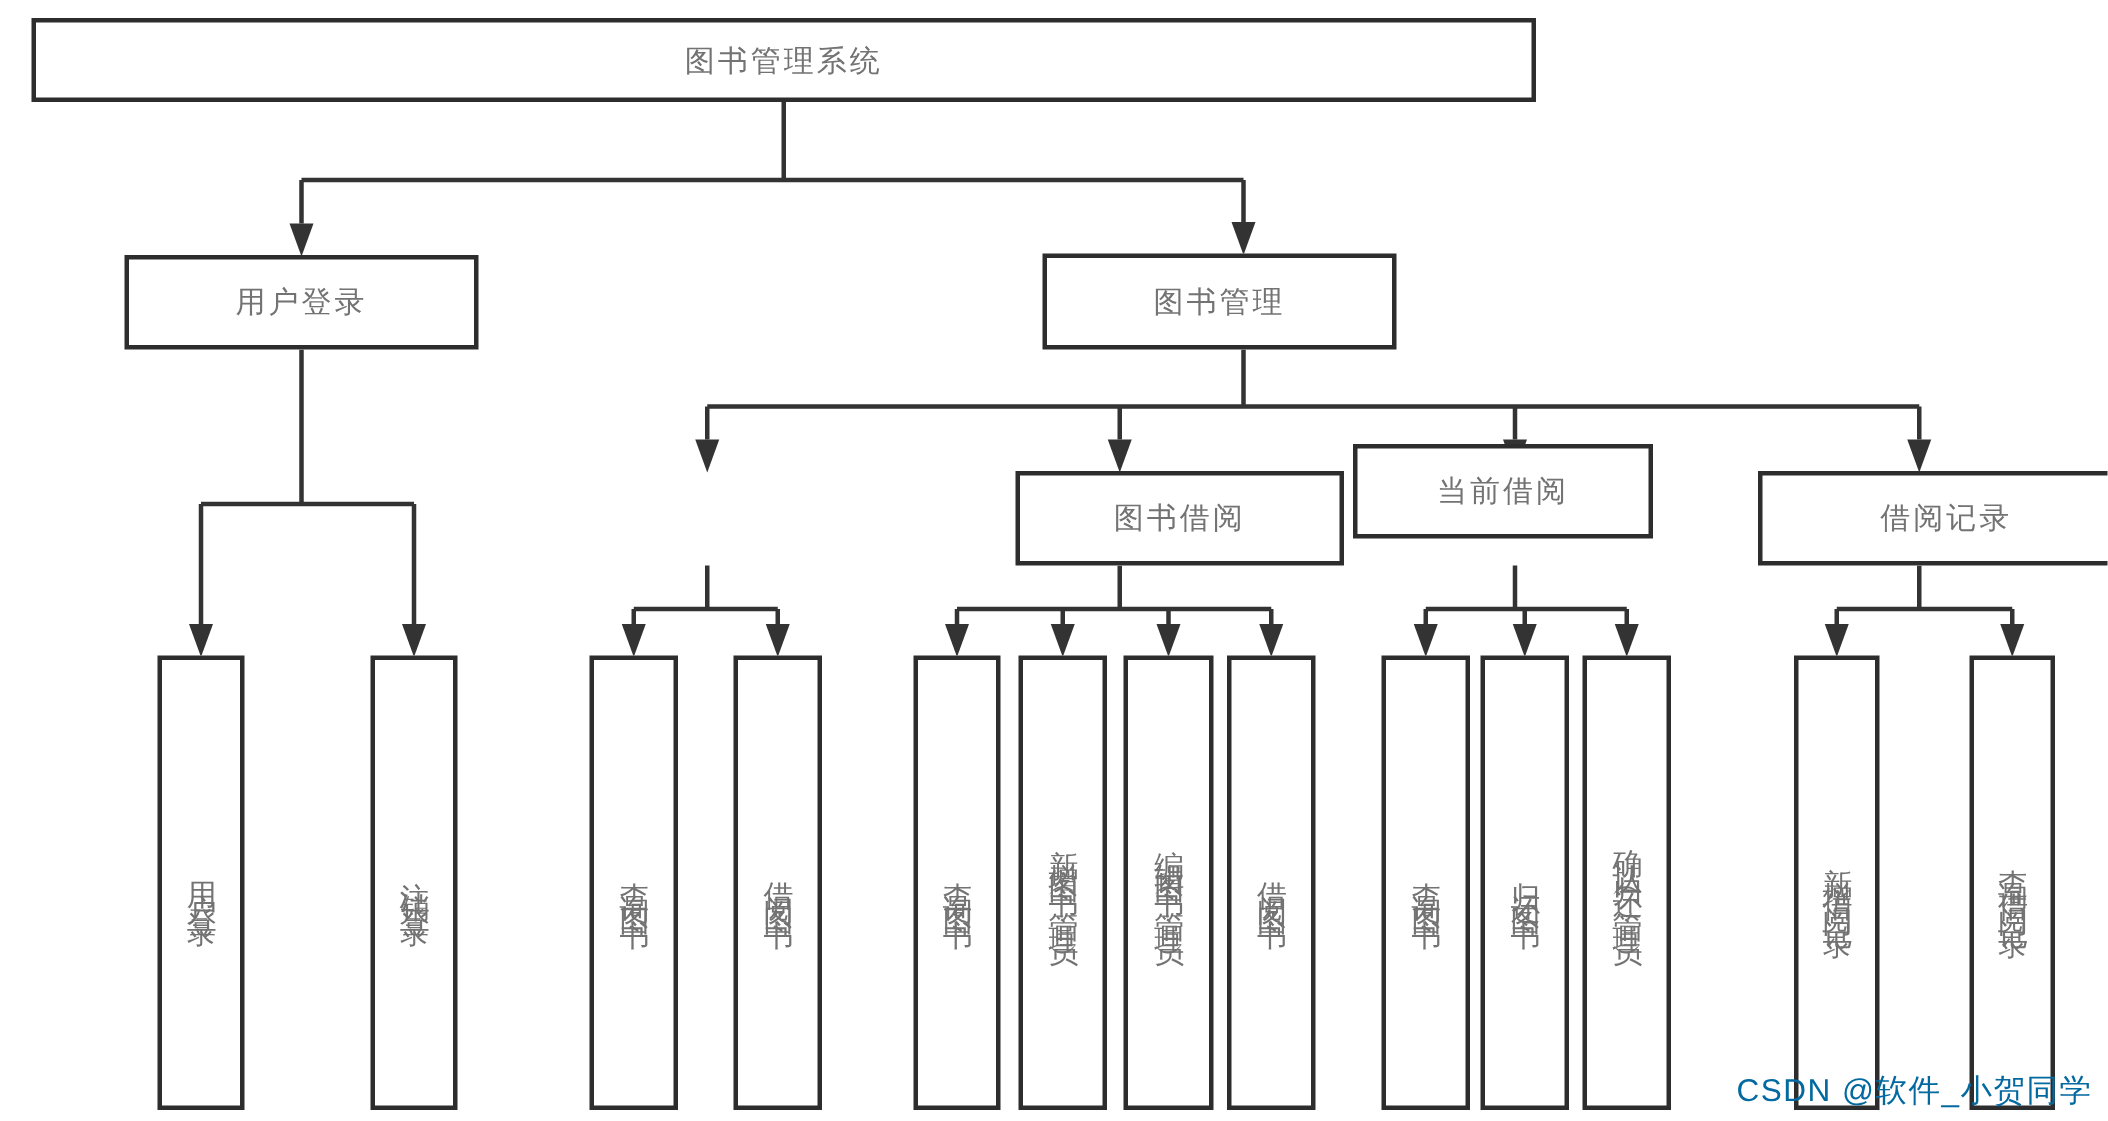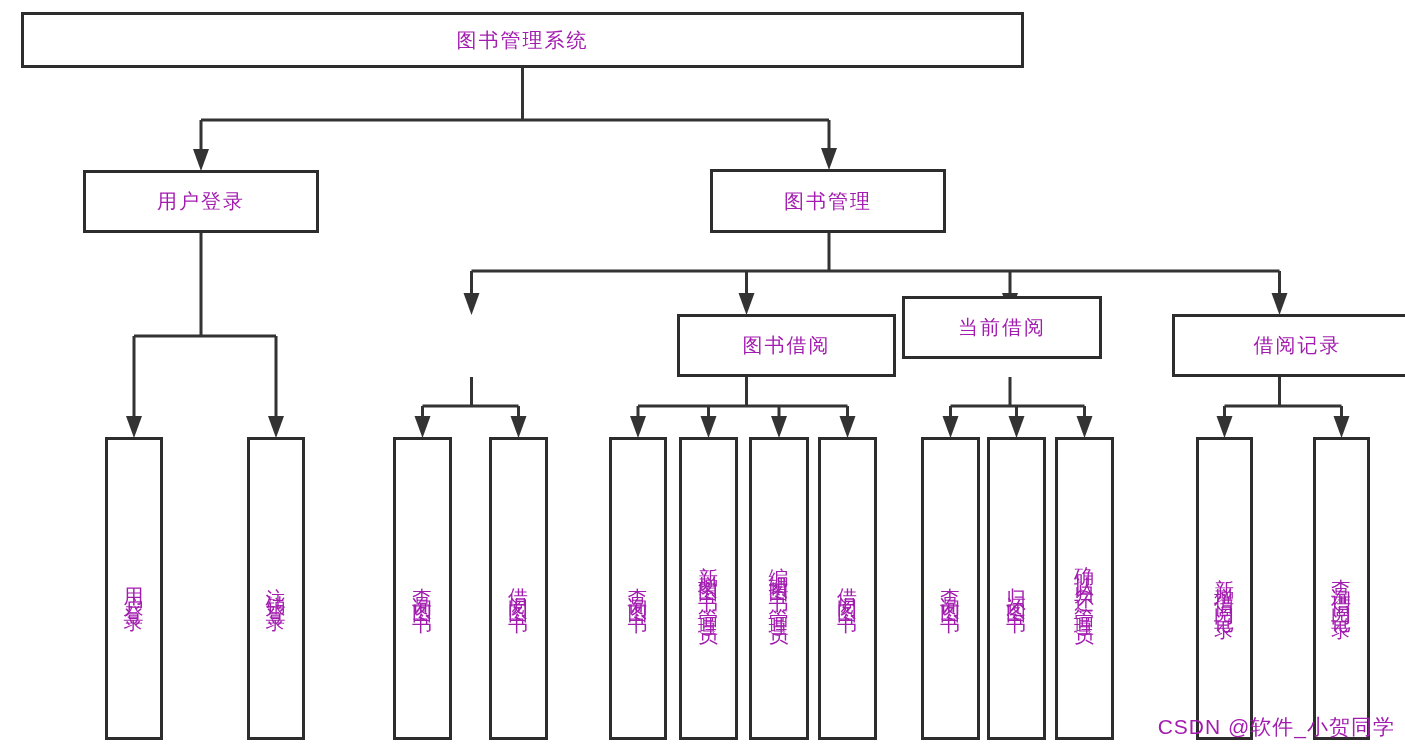--- a/index.html
+++ b/index.html
@@ -20,40 +20,40 @@
     z-index: 0;
   }
   .node {
     position: absolute;
     box-sizing: border-box;
     border: 3px solid #2d2d2d;
     background: #ffffff;
     display: flex;
     align-items: center;
     justify-content: center;
-    color: #a21caf;
+    color: #737373;
     font-size: 20px;
     letter-spacing: 2px;
     z-index: 1;
     white-space: nowrap;
   }
   .leaf {
     writing-mode: vertical-rl;
     text-orientation: mixed;
     letter-spacing: 0.42em;
     font-size: 20px;
     white-space: normal;
     line-height: 1;
     padding: 4px 0;
   }
   .watermark {
     position: absolute;
     right: 10px;
     bottom: 6px;
-    color: #a21caf;
+    color: #0369a1;
     font-size: 21px;
     letter-spacing: 1px;
     z-index: 2;
   }
 </style>
 </head>
 <body>
 
 <div id="canvas">
 
@@ -93,21 +93,21 @@
       <polygon points="1008.5,416 1024.5,416 1016.5,438"></polygon>
       <polygon points="1076.5,416 1092.5,416 1084.5,438"></polygon>
       <polygon points="1216.5,416 1232.5,416 1224.5,438"></polygon>
       <polygon points="1333.5,416 1349.5,416 1341.5,438"></polygon>
     </g>
   </svg>
 
   <div class="node" style="left:21px; top:12px; width:1003px; height:56px;">图书管理系统</div>
 
   <div class="node" style="left:83px; top:170px; width:236px; height:63px;">用户登录</div>
-  <div class="node" style="left:710px; top:169px; width:236px; height:64px;">图书管理</div>
+  <div class="node" style="left:695px; top:169px; width:236px; height:64px;">图书管理</div>
 
   <div class="node" style="left:637px; top:314px; width:219px; height:63px;margin-left:40px;">图书借阅</div>
   <div class="node" style="left:902px; top:296px; width:200px; height:63px;">当前借阅</div>
   <div class="node" style="left:1172px; top:314px; width:251px; height:63px;">借阅记录</div>
 
   <div class="node leaf" style="left:105px; top:437px; width:58px; height:303px;">用户登录</div>
   <div class="node leaf" style="left:247px; top:437px; width:58px; height:303px;">注销登录</div>
 
   <div class="node leaf" style="left:393px; top:437px; width:59px; height:303px;">查询图书</div>
   <div class="node leaf" style="left:489px; top:437px; width:59px; height:303px;">借阅图书</div>

